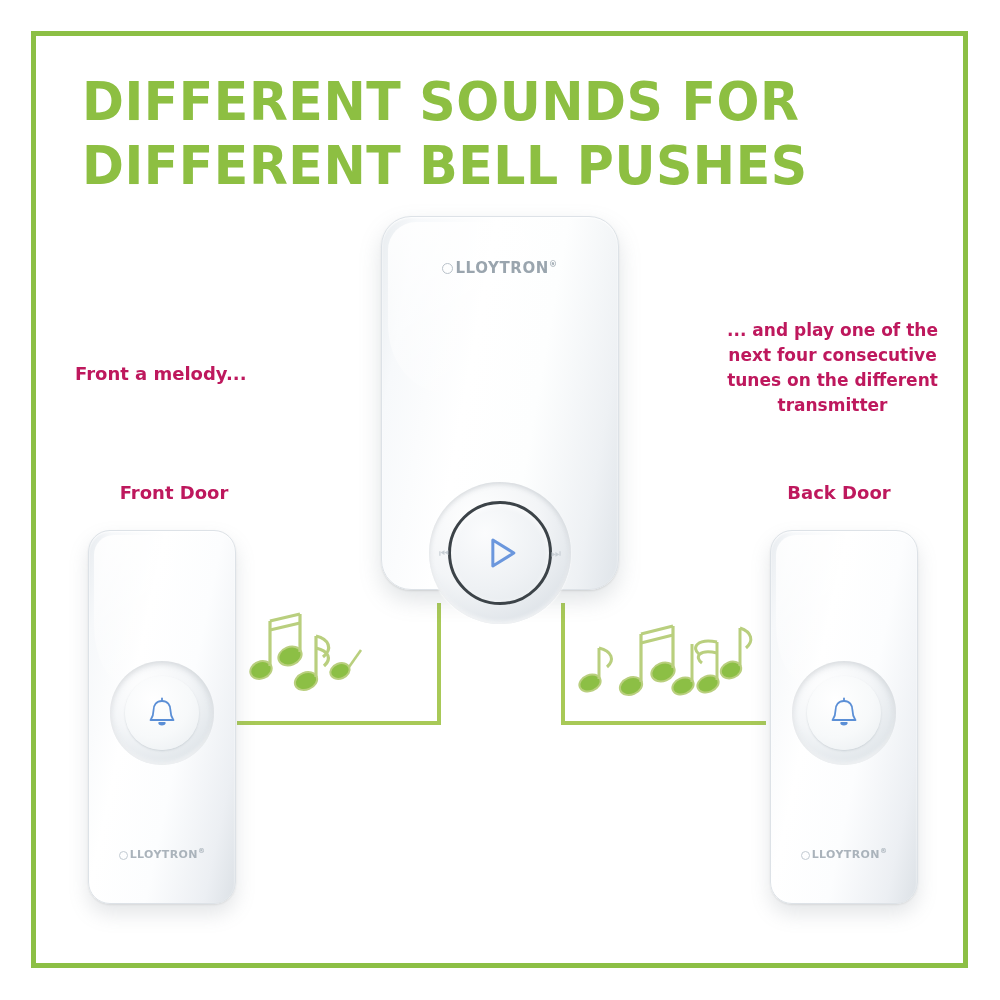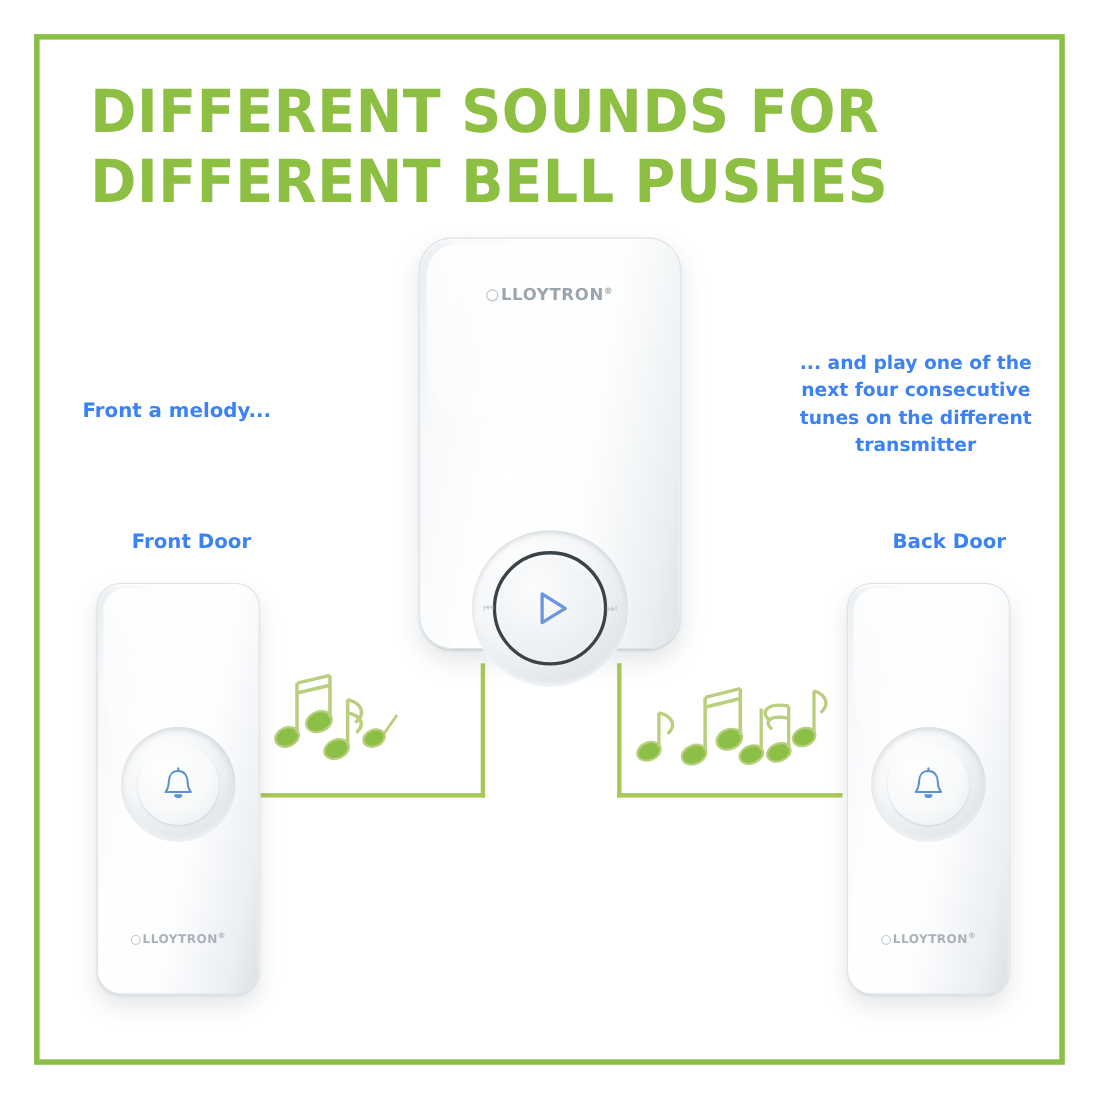--- a/index.html
+++ b/index.html
@@ -44,21 +44,21 @@
     text-transform: uppercase;
     font-stretch: condensed;
     transform: scaleX(1.04);
     transform-origin: left top;
   }
   .title-line { display: block; white-space: nowrap; }
 
   
   .txt {
     position: absolute;
-    color: #3b82f6;
+    color: #be185d;
     font-family: "DejaVu Sans", sans-serif;
     font-weight: 700;
   }
   .select-melody {
     left: 75px;
     top: 363px;
     font-size: 18px;
   }
   .callout-right {
     left: 715px;
@@ -69,21 +69,21 @@
     line-height: 1.48;
   }
   .label-front {
     left: 104px;
     top: 482px;
     width: 140px;
     text-align: center;
     font-size: 18px;
   }
   .label-back {
-    left: 793px;
+    left: 769px;
     top: 482px;
     width: 140px;
     text-align: center;
     font-size: 18px;
   }
   .bottom-para {
     left: 290px;
     top: 770px;
     width: 430px;
     text-align: center;

